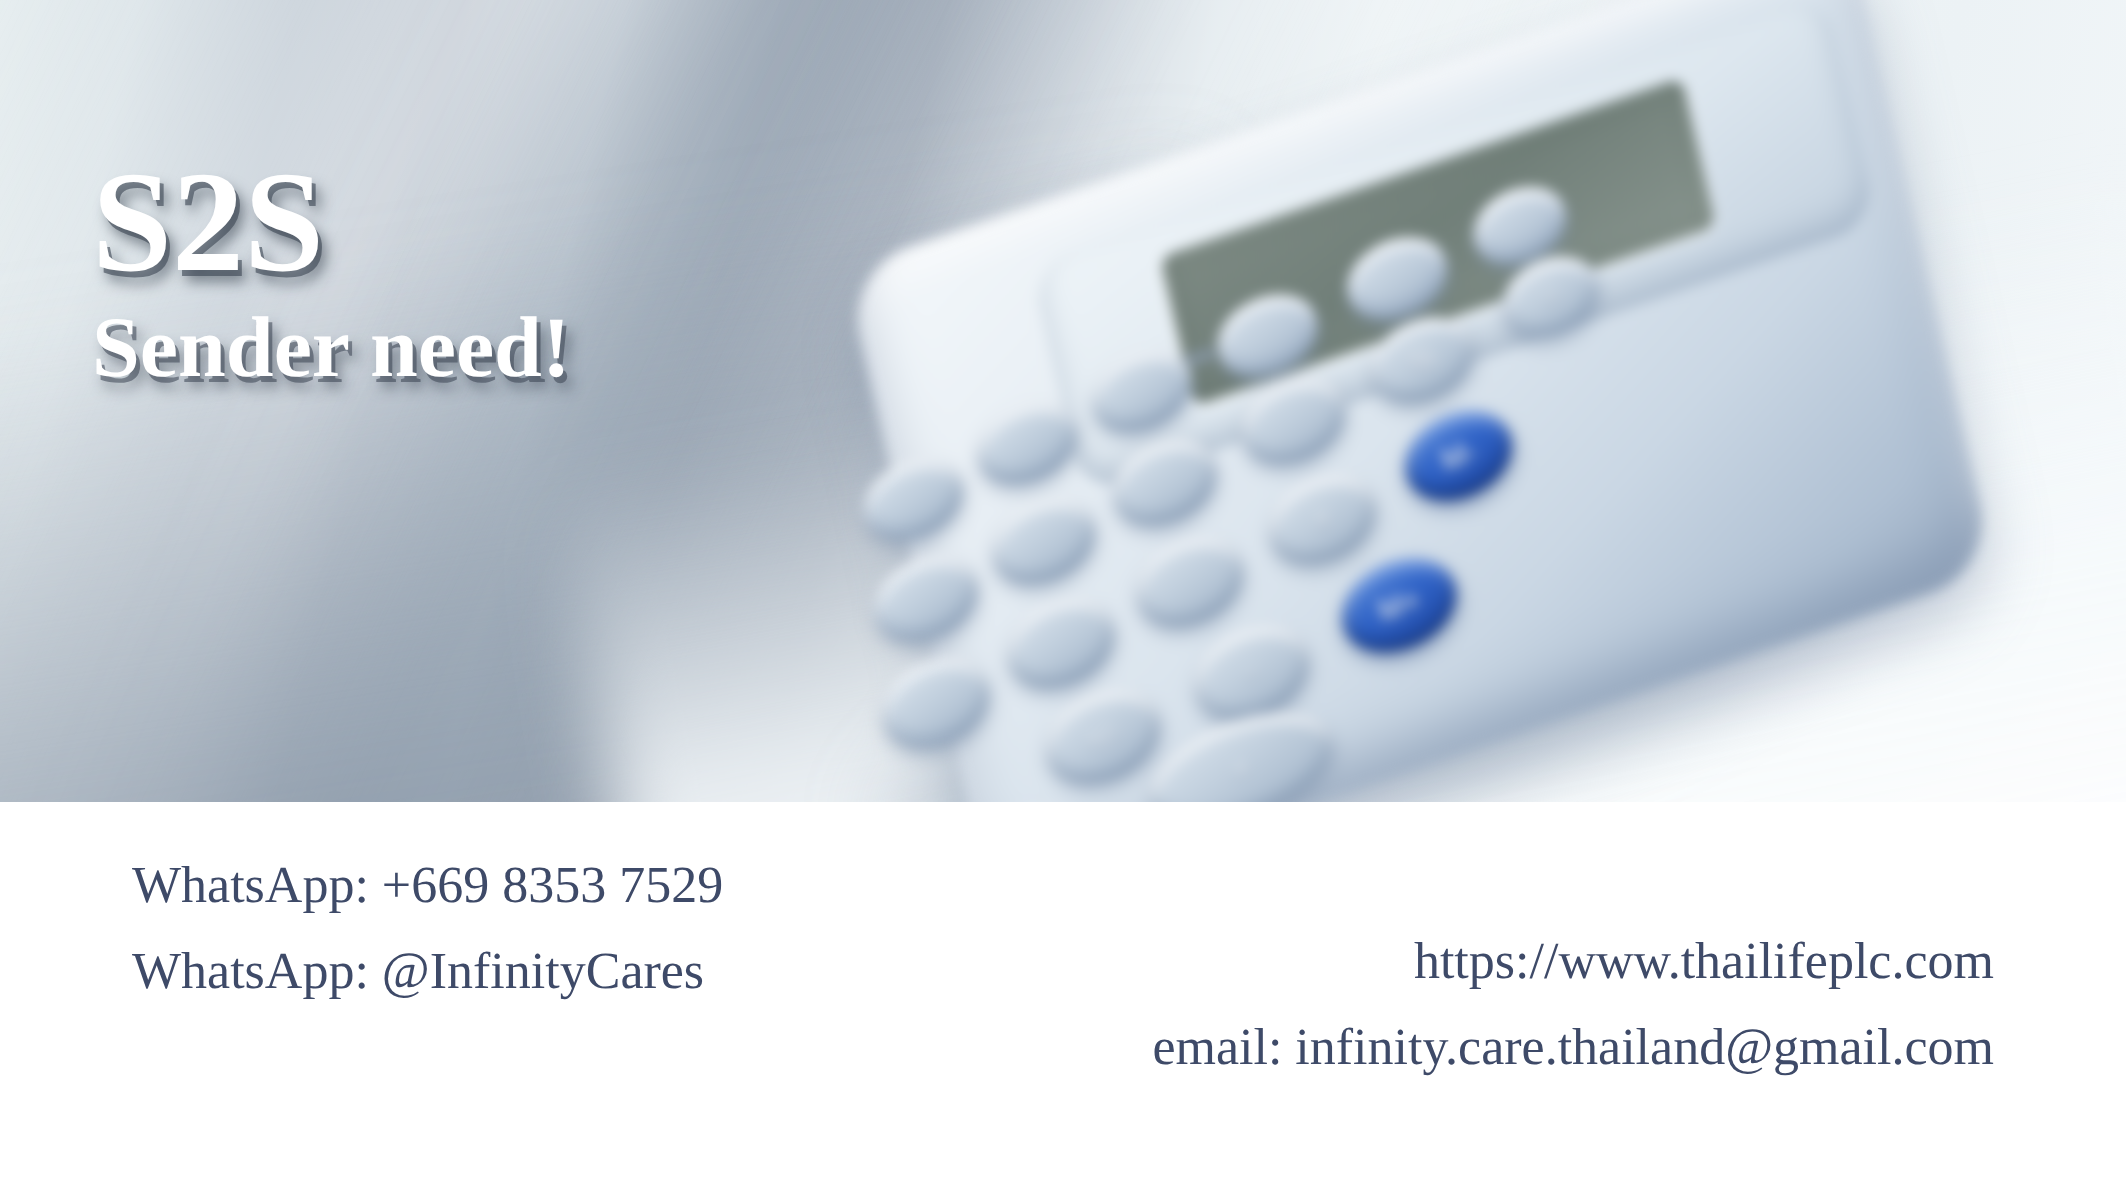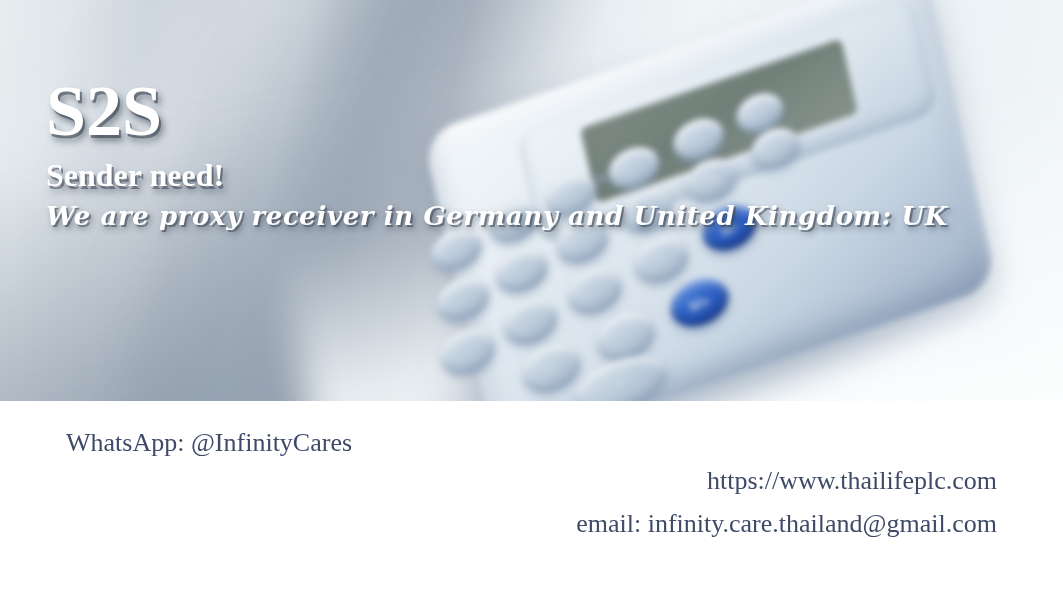--- a/index.html
+++ b/index.html
@@ -275,21 +275,21 @@
     letter-spacing: 0px;
     text-shadow:
        2px 3px 0 rgba(58,68,82,0.60),
        4px 6px 7px rgba(44,54,68,0.55);
     white-space: nowrap;
   }
   .h-sub {
     margin-top: 4px;
     font-family: "Liberation Serif", serif;
     font-weight: bold;
-    font-size: 32px;
+    font-size: 43px;
     line-height: 46px;
     color: #ffffff;
     text-shadow:
        2px 3px 0 rgba(58,68,82,0.55),
        4px 6px 7px rgba(44,54,68,0.50);
     white-space: nowrap;
   }
   .h-tag {
     margin-top: 2px;
     font-family: "DejaVu Serif", serif;
@@ -399,27 +399,27 @@
         </div>
         <div class="key grey" style="left:108px;top:184px;width:96px; height:48px;">
           <span>+</span>
         </div>
       </div>
     </div>
 
     <div class="headline-block">
       <div class="h-title">S2S</div>
       <div class="h-sub">Sender need!</div>
-      <div class="h-tag">We are proxy receiver in Germany and United Kingdom: UK</div>
     </div>
   </div>
 
   <div class="footer">
 
     <div class="contact-left">
+      <div class="c-line">WhatsApp: +669 8353 7529</div>
       <div class="c-line">WhatsApp: @InfinityCares</div>
     </div>
 
     <div class="contact-right">
       <div class="c-line">https://www.thailifeplc.com</div>
       <div class="c-line">email: infinity.care.thailand@gmail.com</div>
     </div>
 
   </div>
 </div>

